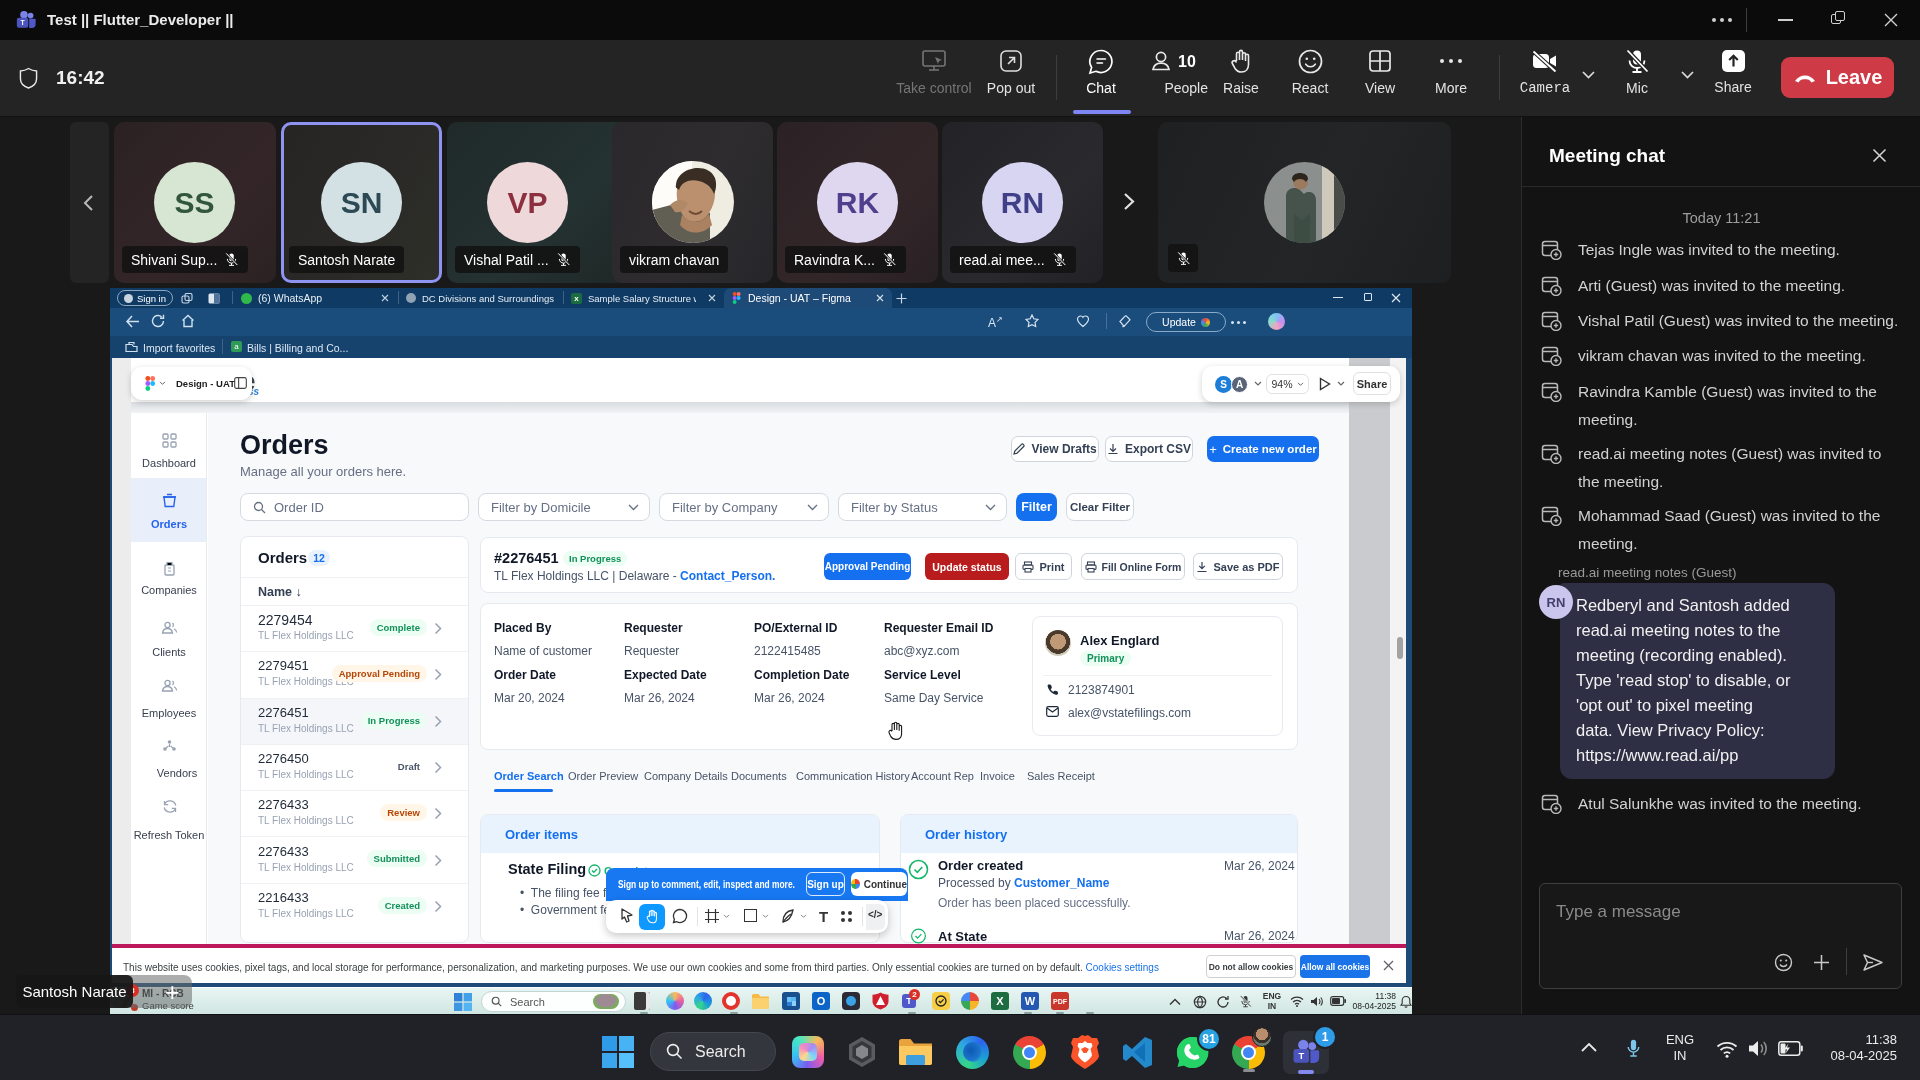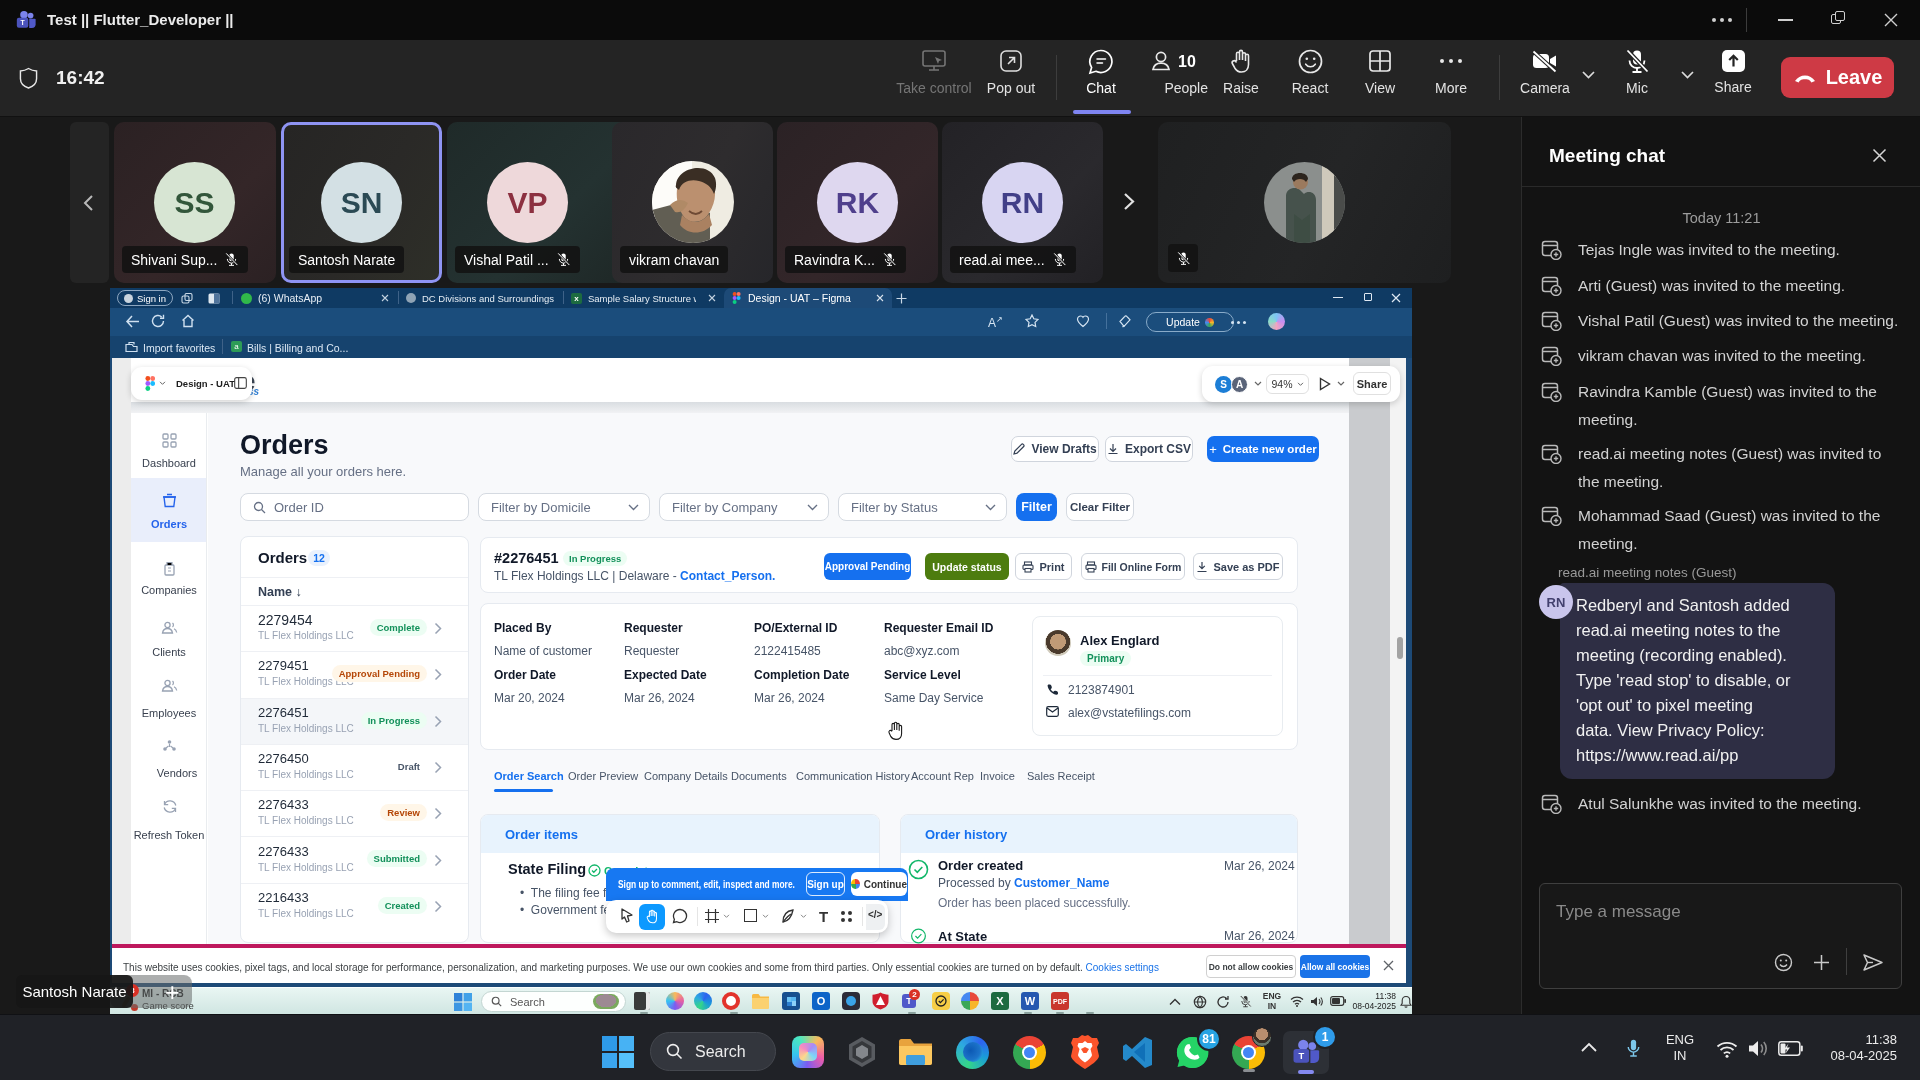--- a/index.html
+++ b/index.html
@@ -95,21 +95,21 @@
   <div style="font-size:14px;color:#e3e3e3;margin-top:6px;">View</div>
 </div>
 <div class="abs" style="left:1423px;top:48px;width:56px;text-align:center;">
   <div style="height:26px" class="f">
       <div style="margin:0 auto;width:4.5px;height:4.5px;border-radius:50%;background:#e8e8e8;box-shadow:-9px 0 0 #e8e8e8,9px 0 0 #e8e8e8;"></div>
     </div>
   <div style="font-size:14px;color:#e3e3e3;margin-top:6px;">More</div>
 </div>
 <div class="abs" style="left:1499px;top:55px;width:1px;height:45px;background:#3d3d3d;"></div>
 
-<div class="abs" style="left:1515px;top:48px;width:60px;text-align:center;">
+<div class="abs" style="left:1515px;top:48px;width:60px;text-align:center;font-family:Liberation Mono, monospace;">
   <svg style="margin:0 auto" width="30" height="27" viewBox="0 0 30 27">
       <rect x="3" y="6" width="16" height="14" rx="3.5" fill="#fff"></rect>
       <path d="M20 11l6-3.5v11L20 15z" fill="#fff"></path>
       <path d="M3.5 3.5l22 20" stroke="#242424" stroke-width="4"></path>
       <path d="M3.5 3.5l22 20" stroke="#fff" stroke-width="1.8"></path>
     </svg>
   <div style="font-size:14px;color:#e3e3e3;margin-top:5px;">Camera</div>
 </div>
 <svg class="abs" style="left:1581px;top:70px" width="15" height="10" viewBox="0 0 15 10">
     <path d="M2 2l5.5 5.5L13 2" fill="none" stroke="#dcdcdc" stroke-width="1.7"></path>
@@ -348,21 +348,21 @@
       <path d="M7 1l1.8 3.8 4.2.6-3 3 .7 4.1L7 10.6 3.3 12.5 4 8.4l-3-3 4.2-.6z" fill="none" stroke="#d5e4f2" stroke-width="1.2"></path>
     </svg>
   <svg class="abs" style="left:966px;top:26px" width="14" height="14" viewBox="0 0 14 14">
       <path d="M7 12.5C4 10 1.5 7.8 1.5 5.2 1.5 3.4 3 2 4.8 2 6 2 6.7 2.6 7 3.2 7.3 2.6 8 2 9.2 2 11 2 12.5 3.4 12.5 5.2c0 2.6-2.5 4.8-5.5 7.3z" fill="none" stroke="#d5e4f2" stroke-width="1.2"></path>
     </svg>
   <div class="abs" style="left:996px;top:25px;width:1px;height:16px;background:#45719c;"></div>
   <svg class="abs" style="left:1008px;top:26px" width="14" height="14" viewBox="0 0 14 14">
       <path d="M2 7.5L6.8 2.3a1.3 1.3 0 0 1 2 0L12 5.8l-6 6.5z" fill="none" stroke="#d5e4f2" stroke-width="1.2"></path>
       <path d="M4.5 13l2-1.5" stroke="#d5e4f2" stroke-width="1.2"></path>
     </svg>
-  <div class="abs f" style="left:1036px;top:24px;width:88px;height:20px;border:1px solid #89abc9;border-radius:10px;justify-content:center;gap:5px;">
+  <div class="abs f" style="left:1036px;top:24px;width:80px;height:20px;border:1px solid #89abc9;border-radius:10px;justify-content:center;gap:5px;">
     <span style="font-size:10.5px;color:#fff;">Update</span>
     <div style="width:9px;height:9px;border-radius:50%;background:conic-gradient(#e8483a,#f7b529,#3aa757,#4688f1,#e8483a);"></div>
   </div>
   <div class="abs" style="left:1121px;top:33px;width:3px;height:3px;border-radius:50%;background:#d5e4f2;box-shadow:6px 0 0 #d5e4f2,12px 0 0 #d5e4f2;"></div>
   <div class="abs" style="left:1158px;top:25px;width:17px;height:17px;border-radius:50%;background:conic-gradient(#7cc4f5,#c78ef0,#f2a4c0,#8adbc9,#7cc4f5);"></div>
 
   <div class="abs" style="left:0;top:48px;width:1302px;height:22px;background:#16436e;"></div>
   <svg class="abs" style="left:15px;top:53px" width="13" height="12" viewBox="0 0 13 12">
       <path d="M1 3.5h6l1.5 2H12v5H1z" fill="none" stroke="#cfe0f0" stroke-width="1.2"></path>
       <path d="M4 3.5V1.5h5v2" fill="none" stroke="#cfe0f0" stroke-width="1.2"></path>
@@ -529,21 +529,21 @@
 <div class="abs" style="right:1493px;top:897px;padding:3px 7px;border-radius:10px;font-size:9.5px;white-space:nowrap;font-weight:600;background:#ecfdf3;color:#12905a;">Created</div>
 <svg class="abs" style="left:434px;top:900px" width="8" height="13" viewBox="0 0 8 13">
     <path d="M1.5 1.5L6.5 6.5L1.5 11.5" fill="none" stroke="#98a2b3" stroke-width="1.5"></path>
   </svg>
 
 <div class="abs" style="left:480px;top:537px;width:818px;height:56px;background:#fff;border:1px solid #e6eaf0;border-radius:8px;"></div>
 <div class="abs" style="left:494px;top:550px;font-size:14.5px;font-weight:700;color:#101828;">#2276451</div>
 <div class="abs" style="left:563px;top:551px;padding:2px 6px;border-radius:9px;background:#ecfdf3;font-size:9.5px;font-weight:600;color:#12905a;">In Progress</div>
 <div class="abs" style="left:494px;top:569px;font-size:12px;color:#475467;">TL Flex Holdings LLC | Delaware - <span style="color:#1570ef;font-weight:600;">Contact_Person.</span></div>
 <div class="abs f" style="left:824px;top:553px;width:87px;height:27px;background:#1570ef;border-radius:6px;justify-content:center;font-size:10px;font-weight:600;color:#fff;white-space:nowrap;">Approval Pending</div>
-<div class="abs f" style="left:925px;top:553px;width:84px;height:27px;background:#4d7c0f;border-radius:6px;justify-content:center;font-size:10.5px;font-weight:600;color:#fff;white-space:nowrap;">Update status</div>
+<div class="abs f" style="left:925px;top:553px;width:84px;height:27px;background:#b91c1c;border-radius:6px;justify-content:center;font-size:10.5px;font-weight:600;color:#fff;white-space:nowrap;">Update status</div>
 <div class="abs f" style="left:1015px;top:553px;width:57px;height:27px;background:#fff;border:1px solid #d0d5dd;border-radius:6px;justify-content:center;gap:5px;">
   <svg width="12" height="12" viewBox="0 0 12 12">
       <rect x="2.5" y="1" width="7" height="3" fill="none" stroke="#344054" stroke-width="1.1"></rect>
       <rect x="1" y="4" width="10" height="4.5" rx="1" fill="none" stroke="#344054" stroke-width="1.1"></rect>
       <rect x="3" y="7.5" width="6" height="3.5" fill="#fff" stroke="#344054" stroke-width="1.1"></rect>
     </svg>
   <span style="font-size:11px;font-weight:600;color:#344054;">Print</span>
 </div>
 <div class="abs f" style="left:1081px;top:553px;width:104px;height:27px;background:#fff;border:1px solid #d0d5dd;border-radius:6px;justify-content:center;gap:5px;">
   <svg width="12" height="12" viewBox="0 0 12 12">

